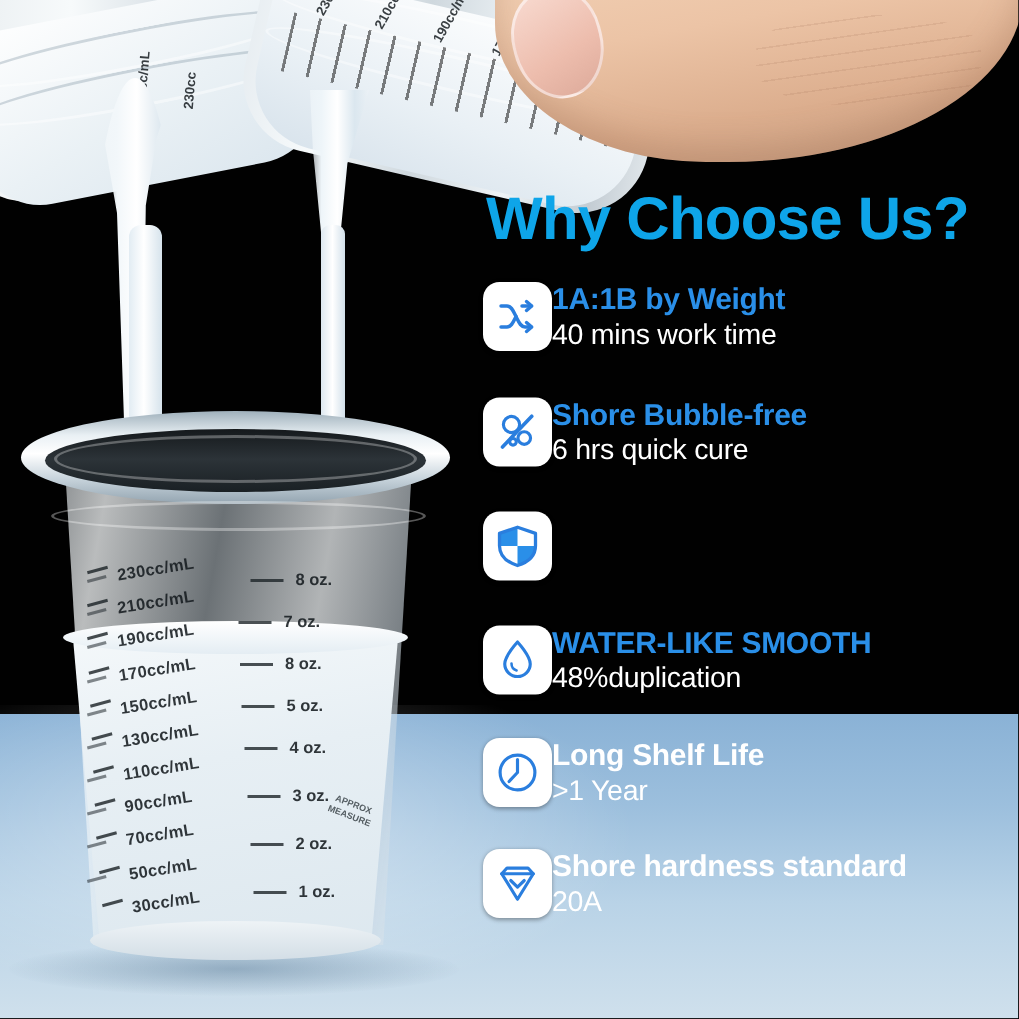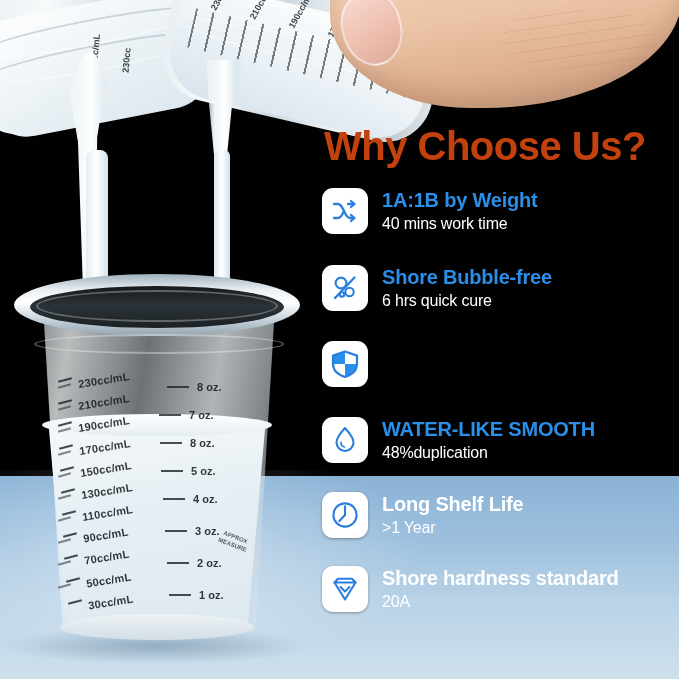--- a/index.html
+++ b/index.html
@@ -114,28 +114,28 @@
     transform:rotate(-9deg);opacity:.88;letter-spacing:.2px;}
   .ozRow{position:absolute;display:flex;align-items:center;white-space:nowrap;}
   .ozRow .dash{display:inline-block;width:22px;height:0;border-top:2px solid #1d2428;opacity:.8;}
   .ozRow .lbl{margin-left:8px;font-size:11px;color:#161c20;font-weight:600;opacity:.88;}
   .minor{position:absolute;left:58px;width:13px;height:0;border-top:2px solid #222a2f;
     transform:rotate(-15deg);opacity:.55;}
   .approx{position:absolute;left:208px;top:533px;width:52px;font-size:6px;line-height:8px;
     color:#2b3439;font-weight:700;transform:rotate(21deg);opacity:.78;text-align:center;}
 
   
-  .headline{position:absolute;left:324px;top:124px;color:#c2410c;font-size:40px;line-height:44px;
+  .headline{position:absolute;left:324px;top:124px;color:#0ea5e9;font-size:40px;line-height:44px;
     font-weight:bold;letter-spacing:-.5px;}
-  .feat{position:absolute;display:flex;align-items:flex-start;gap:14px;}
+  .feat{position:absolute;display:flex;align-items:flex-start;}
   .icon{width:46px;height:46px;border-radius:11px;background:#fff;flex:0 0 46px;
     display:flex;align-items:center;justify-content:center;box-shadow:0 1px 3px rgba(0,0,0,.35);}
   .ftext{padding-top:1px;}
   .t1{font-size:20px;font-weight:bold;line-height:23px;letter-spacing:-.2px;}
-  .t2{font-size:16px;line-height:23px;letter-spacing:-.2px;}
+  .t2{font-size:19px;line-height:23px;letter-spacing:-.2px;}
   .on-dark .t1{color:#2a8fe8;}
   .on-dark .t2{color:#fff;}
   .on-blue .t1{color:#fff;}
   .on-blue .t2{color:#fff;}
 </style>
 </head>
 <body>
 
 <div class="stage">
 

